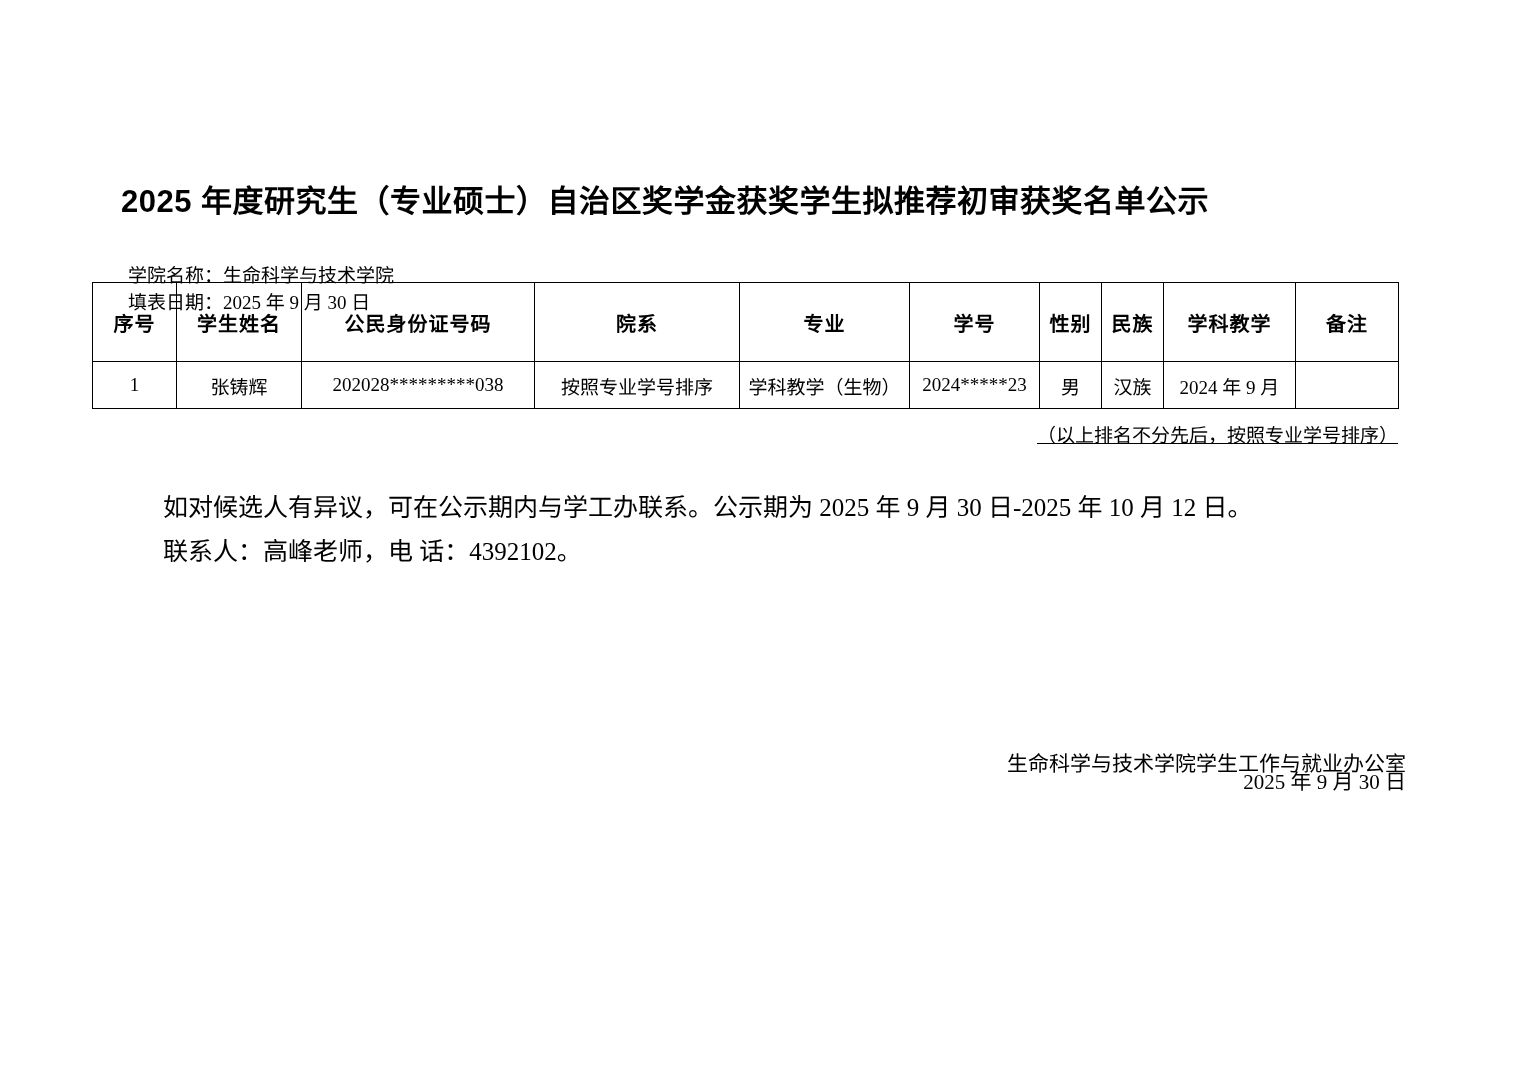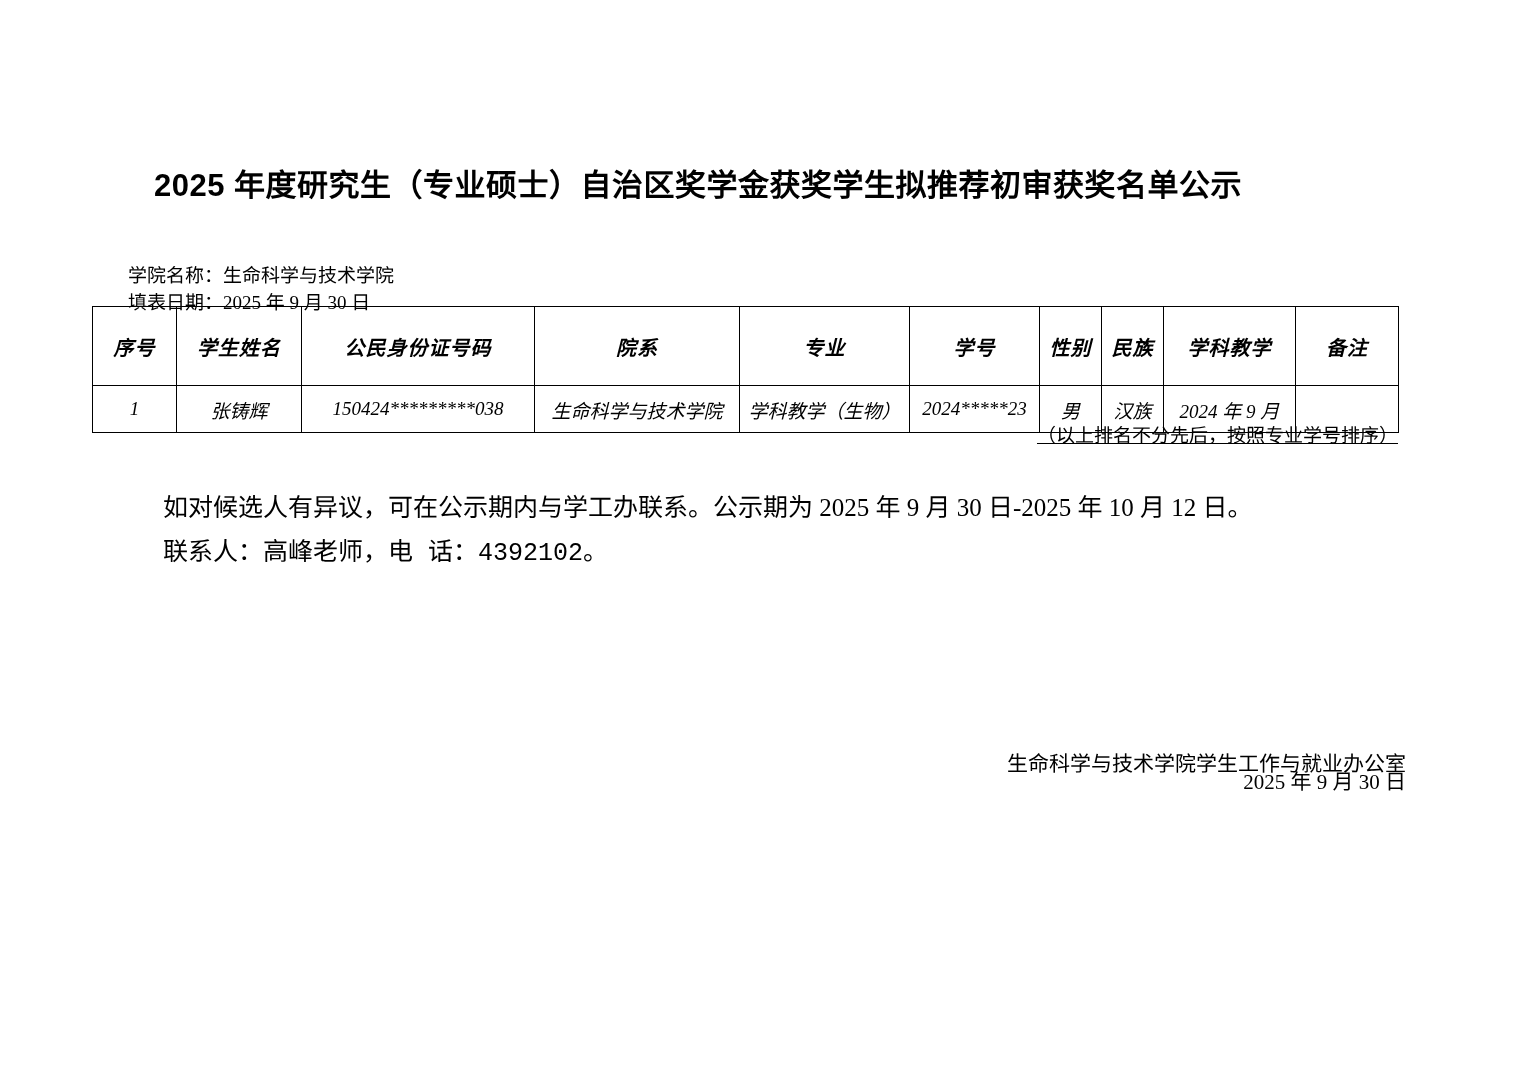--- a/index.html
+++ b/index.html
@@ -16,51 +16,49 @@
     overflow: hidden;
   }
   .page {
     position: relative;
     width: 1530px;
     height: 1081px;
     box-sizing: border-box;
   }
   .doc-title {
     position: absolute;
-    top: 160px;
+    top: 176px;
     left: 0;
     width: 1330px;
     text-align: center;
     font-size: 31px;
     font-weight: bold;
     letter-spacing: 0.5px;
     font-family: "Liberation Sans", "DejaVu Sans", sans-serif;
-    margin-left: 33px;
   }
   .meta-row {
     position: absolute;
     top: 260px;
     left: 128px;
     width: 1275px;
     display: flex;
     justify-content: space-between;
     font-size: 19px;
     flex-direction: column;
   }
   .meta-left, .meta-right {
     white-space: nowrap;
   }
   table.main-table {
     position: absolute;
-    top: 306px;
+    top: 282px;
     left: 92px;
     width: 1306px;
     border-collapse: collapse;
     table-layout: fixed;
-    font-style: italic;
   }
   table.main-table th,
   table.main-table td {
     border: 1px solid #000000;
     text-align: center;
     vertical-align: middle;
     font-size: 19px;
     padding: 0 2px;
   }
   table.main-table th {
@@ -94,21 +92,21 @@
     font-size: 19px;
     text-decoration: underline;
   }
   .body-text {
     position: absolute;
     left: 163px;
     font-size: 25px;
     white-space: nowrap;
   }
   .line1 { top: 487px; }
-  .line2 { top: 531px; font-family: Liberation Mono, monospace; }
+  .line2 { top: 531px; }
   .line3 { top: 575px; }
 
   .sign-block {
     position: absolute;
     left: 0;
     width: 1406px;
     text-align: right;
     font-size: 21px;
   }
   .sign-org { top: 739px; margin-top: 8px; }
@@ -150,22 +148,22 @@
         <th>性别</th>
         <th>民族</th>
         <th>学科教学</th>
         <th>备注</th>
       </tr>
     </thead>
     <tbody>
       <tr>
         <td>1</td>
         <td>张铸辉</td>
-        <td>150424*********038</td>
-        <td>生命科学与技术学院</td>
+        <td>202028*********038</td>
+        <td>按照专业学号排序</td>
         <td>学科教学（生物）</td>
         <td>2024*****23</td>
         <td>男</td>
         <td>汉族</td>
         <td>2024 年 9 月</td>
         <td></td>
       </tr>
     </tbody>
   </table>
 

